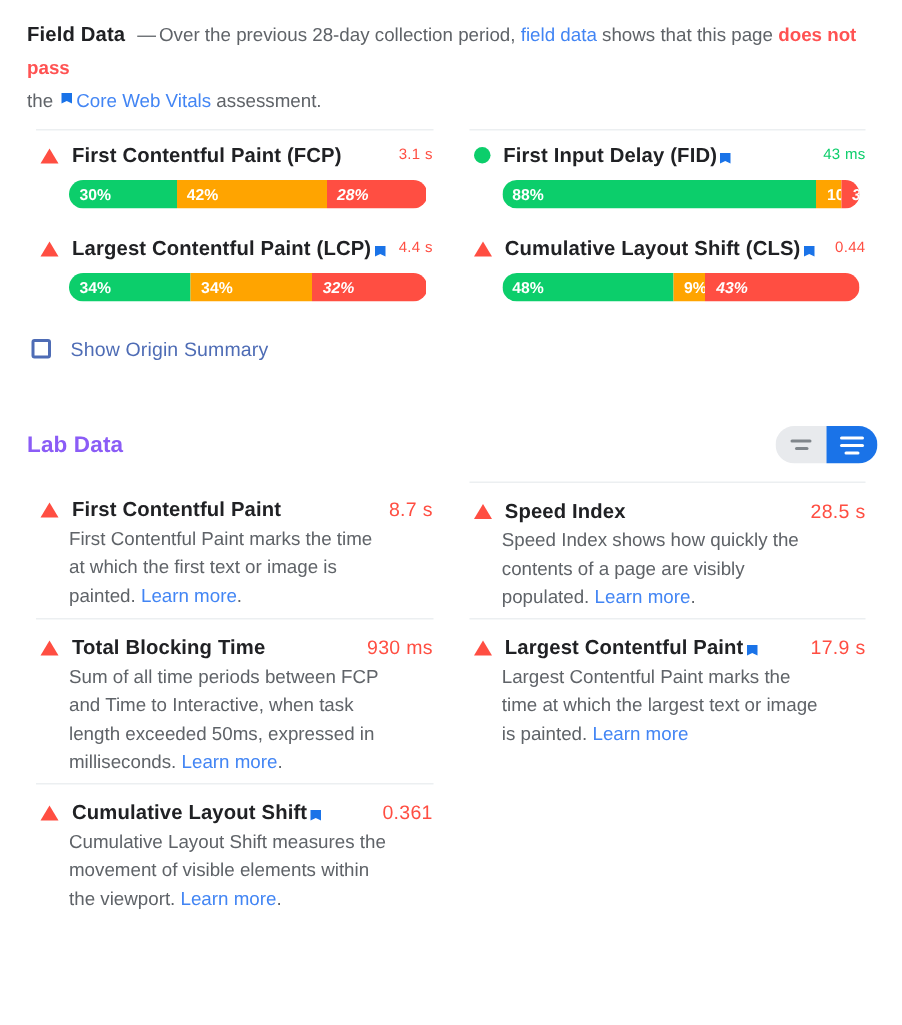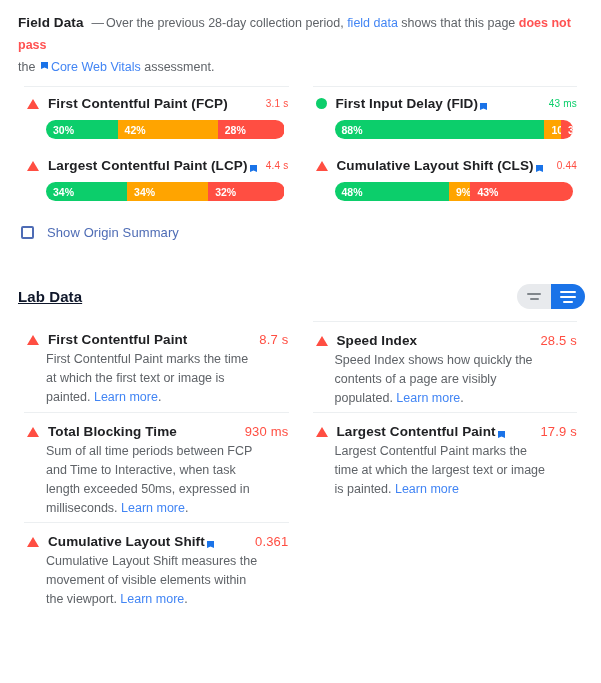--- a/index.html
+++ b/index.html
@@ -120,21 +120,21 @@
     align-items: center;
     font-size: 10.5px;
     font-weight: bold;
     color: #ffffff;
     padding-left: 7px;
     box-sizing: border-box;
     overflow: hidden;
   }
   .seg-good { background: #0cce6b; }
   .seg-avg  { background: #ffa400; }
-  .seg-poor { background: #ff4e42; }
+  .seg-poor { background: #ff4e42; font-style: italic; }
 
   
   .origin-row {
     display: flex;
     align-items: center;
     padding: 14px 0 0 21px;
   }
   .checkbox {
     width: 13px;
     height: 13px;
@@ -153,23 +153,22 @@
 
   
   .lab-header {
     display: flex;
     align-items: center;
     padding: 44px 16px 0 18px;
   }
   .lab-title {
     font-size: 15px;
     font-weight: bold;
-    color: #0f172a;
+    color: #8b5cf6;
     letter-spacing: .1px;
-    text-decoration: underline;
   }
   .view-toggle {
     margin-left: auto;
     display: flex;
     border-radius: 13px;
     overflow: hidden;
     height: 25px;
   }
   .toggle-seg {
     width: 34px;

